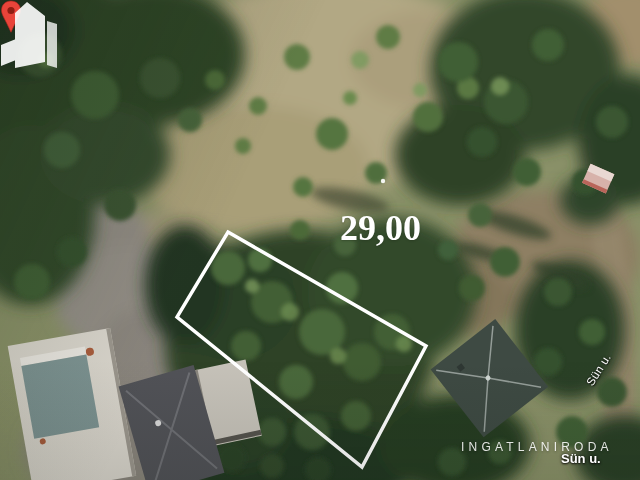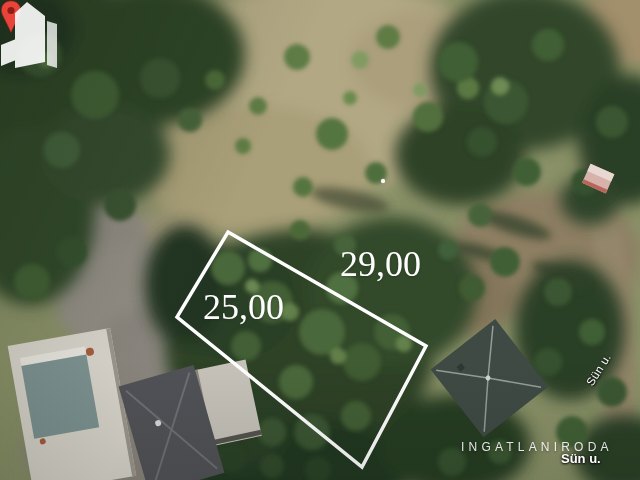--- a/index.html
+++ b/index.html
@@ -10,24 +10,23 @@
   .stage svg{position:absolute;left:0;top:0;}
   .vignette{
     position:absolute;inset:0;pointer-events:none;
     background:
       linear-gradient(115deg,rgba(18,28,14,.22),rgba(18,28,14,0) 38%),
       linear-gradient(0deg,rgba(10,16,10,.12),rgba(10,16,10,0) 25%);
   }
   .dim{
     position:absolute;color:#fff;
     font-family:"Liberation Serif","DejaVu Serif",serif;
-    font-weight:400;font-size:36px;line-height:1;
+    font-weight:700;font-size:36px;line-height:1;
     text-shadow:0 1px 2px rgba(30,40,22,.35);
     white-space:nowrap;
-    margin-top:36px;
   }
   .dim-left{left:203px;top:253px;}
   .dim-top{left:340px;top:210px;}
   .street-rot{
     position:absolute;left:576px;top:355px;width:56px;
     transform:rotate(-58deg);transform-origin:50% 50%;
     color:#fbfbfb;font-size:11.5px;font-weight:500;letter-spacing:.4px;
     text-shadow:0 0 3px rgba(0,0,0,.9),0 1px 1px rgba(0,0,0,.7);
     white-space:nowrap;
   }
@@ -226,21 +225,20 @@
     </g>
 
     <g>
       <polygon points="228,232 426,346 362,467 177,317" fill="none" stroke="#ffffff" stroke-width="3.5" stroke-linejoin="miter"></polygon>
       <circle cx="383" cy="181" r="2.2" fill="#ffffff" opacity=".92"></circle>
     </g>
   </svg>
 
   <div class="vignette"></div>
 
-  <div class="dim dim-left">25,00</div>
   <div class="dim dim-top">29,00</div>
 
   <div class="street-rot">Sün u.</div>
 
   <svg class="pin-svg" width="22" height="34" viewBox="0 0 22 34">
     <path d="M11,1 C5.2,1 1.5,5 1.5,10.3 C1.5,14.8 5,18.9 11,32.3 C17,18.9 20.5,14.8 20.5,10.3 C20.5,5 16.8,1 11,1 Z" fill="#e8443a" stroke="#b3271f" stroke-width="0.6"></path>
     <circle cx="11" cy="10.5" r="3.6" fill="#8f1d12"></circle>
   </svg>
   <div class="pin-label">Sün u.</div>
 

